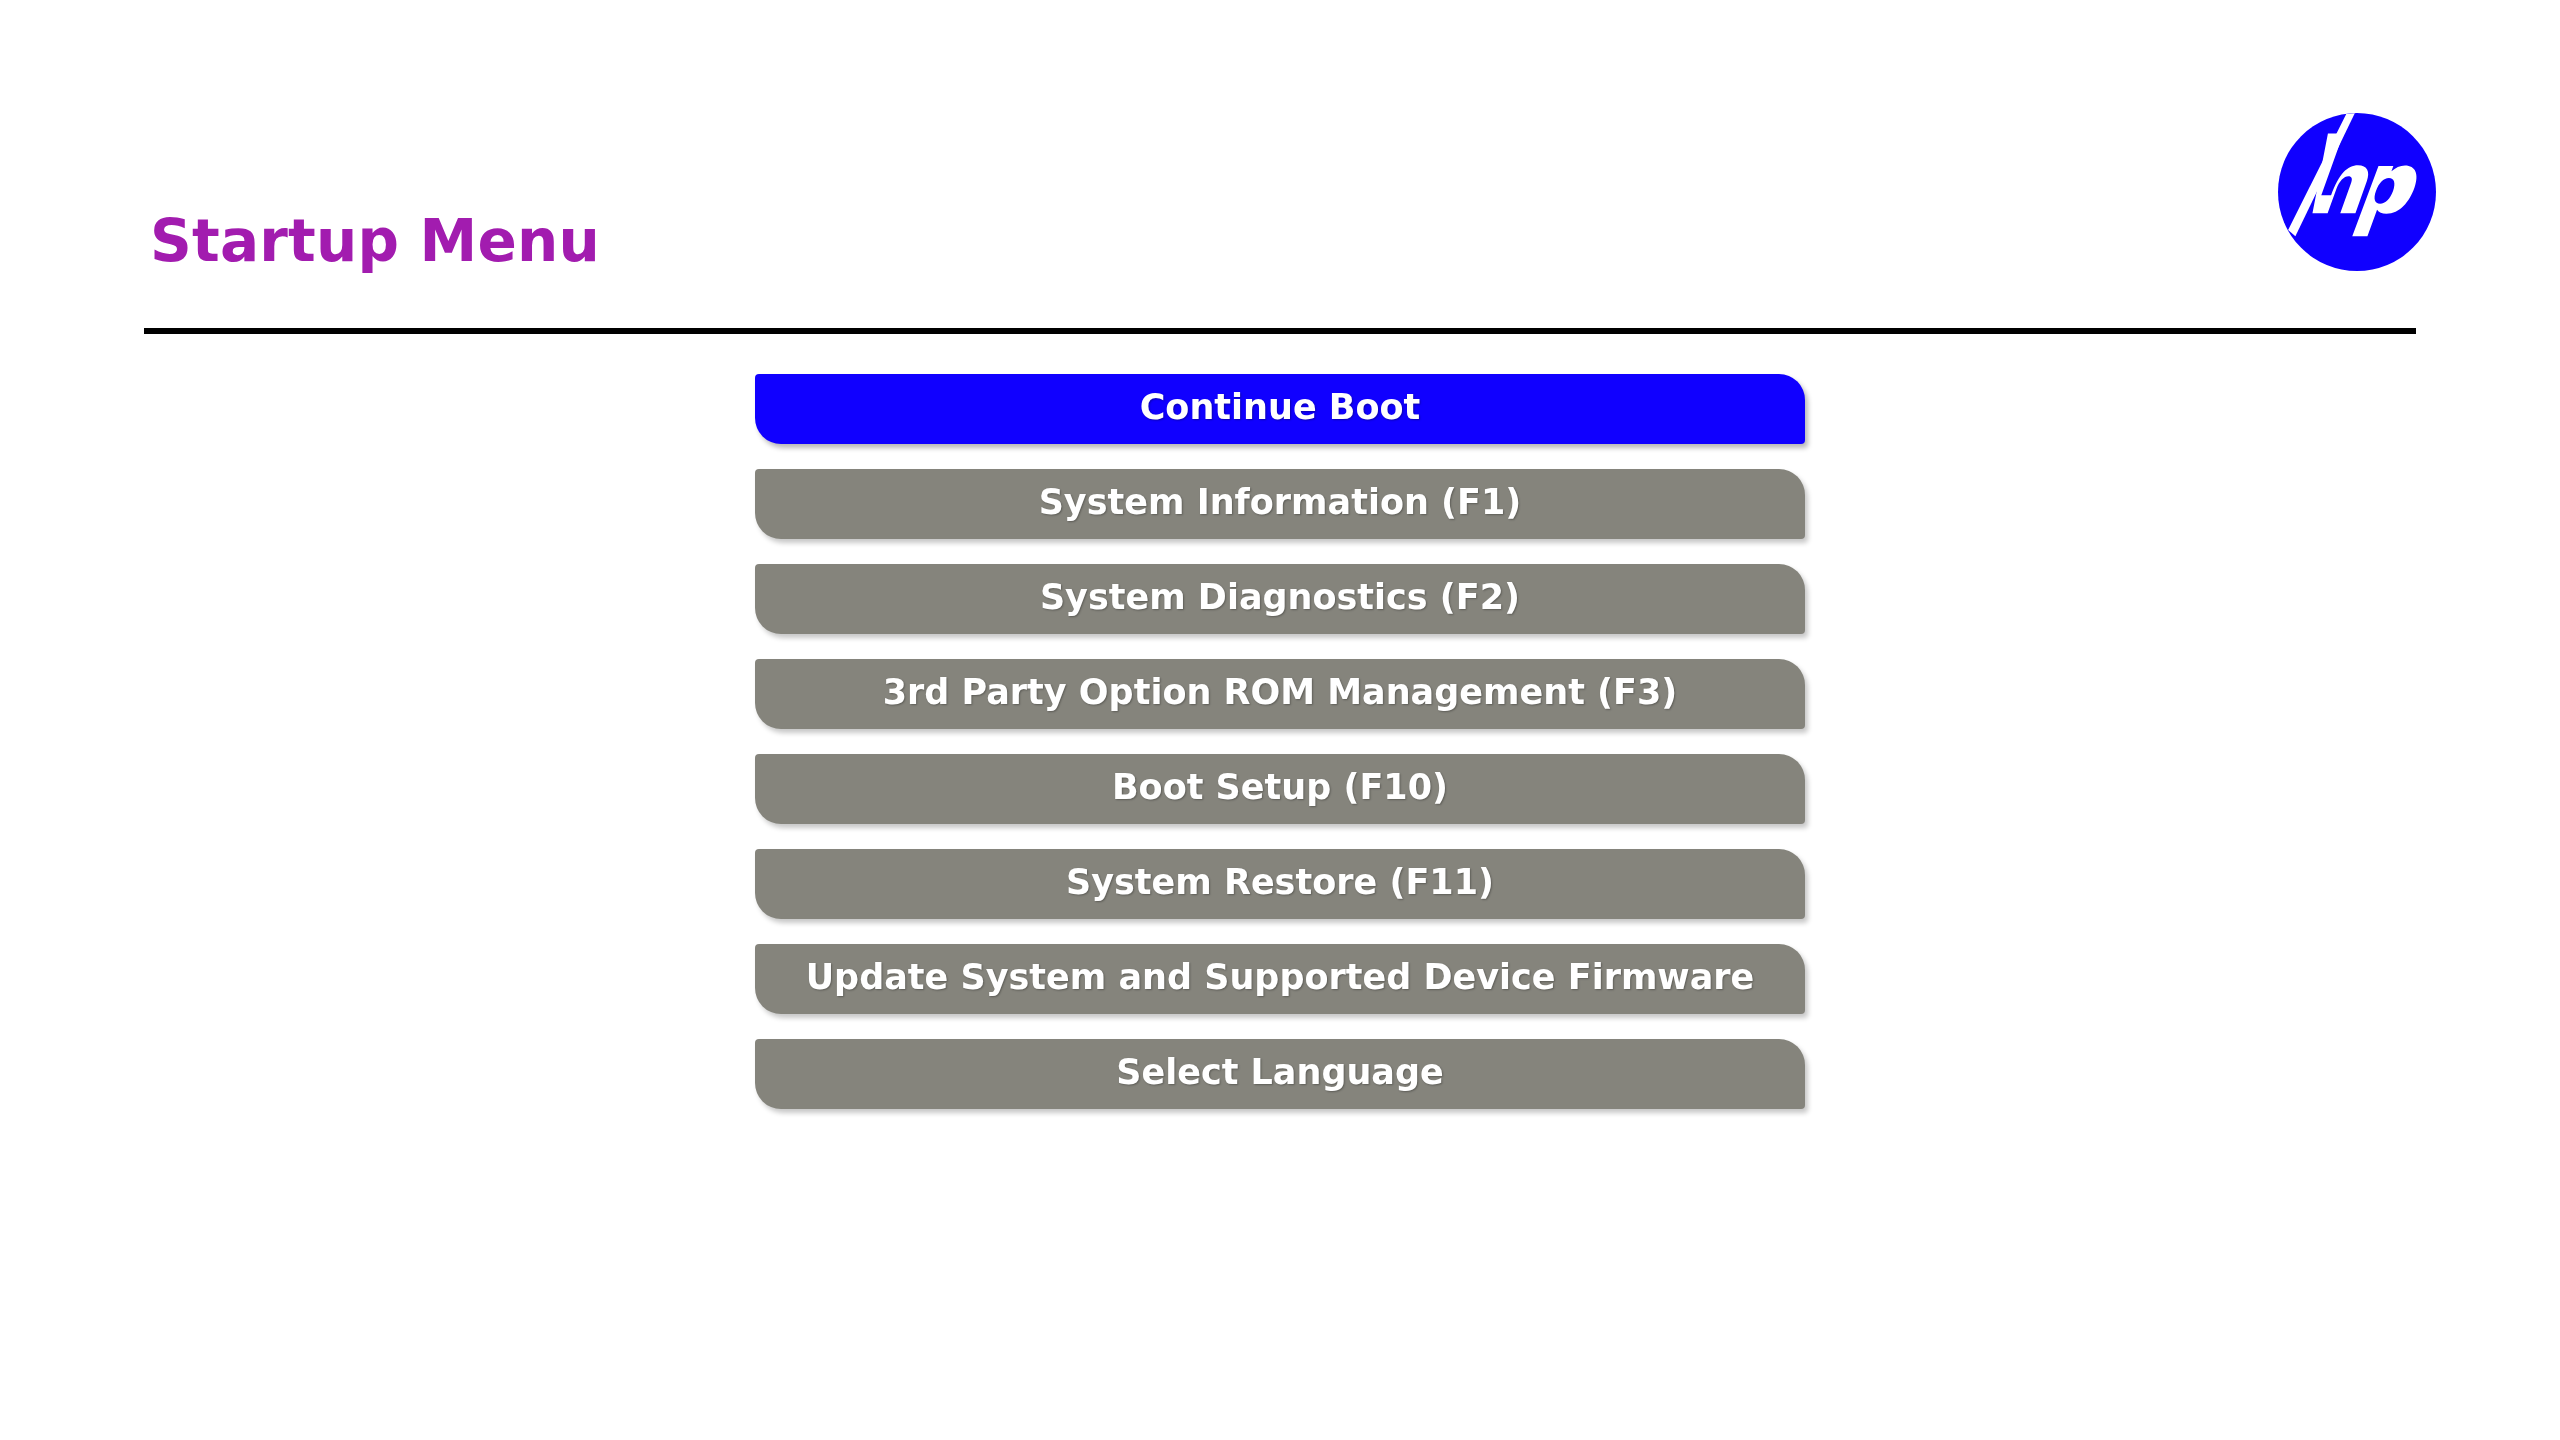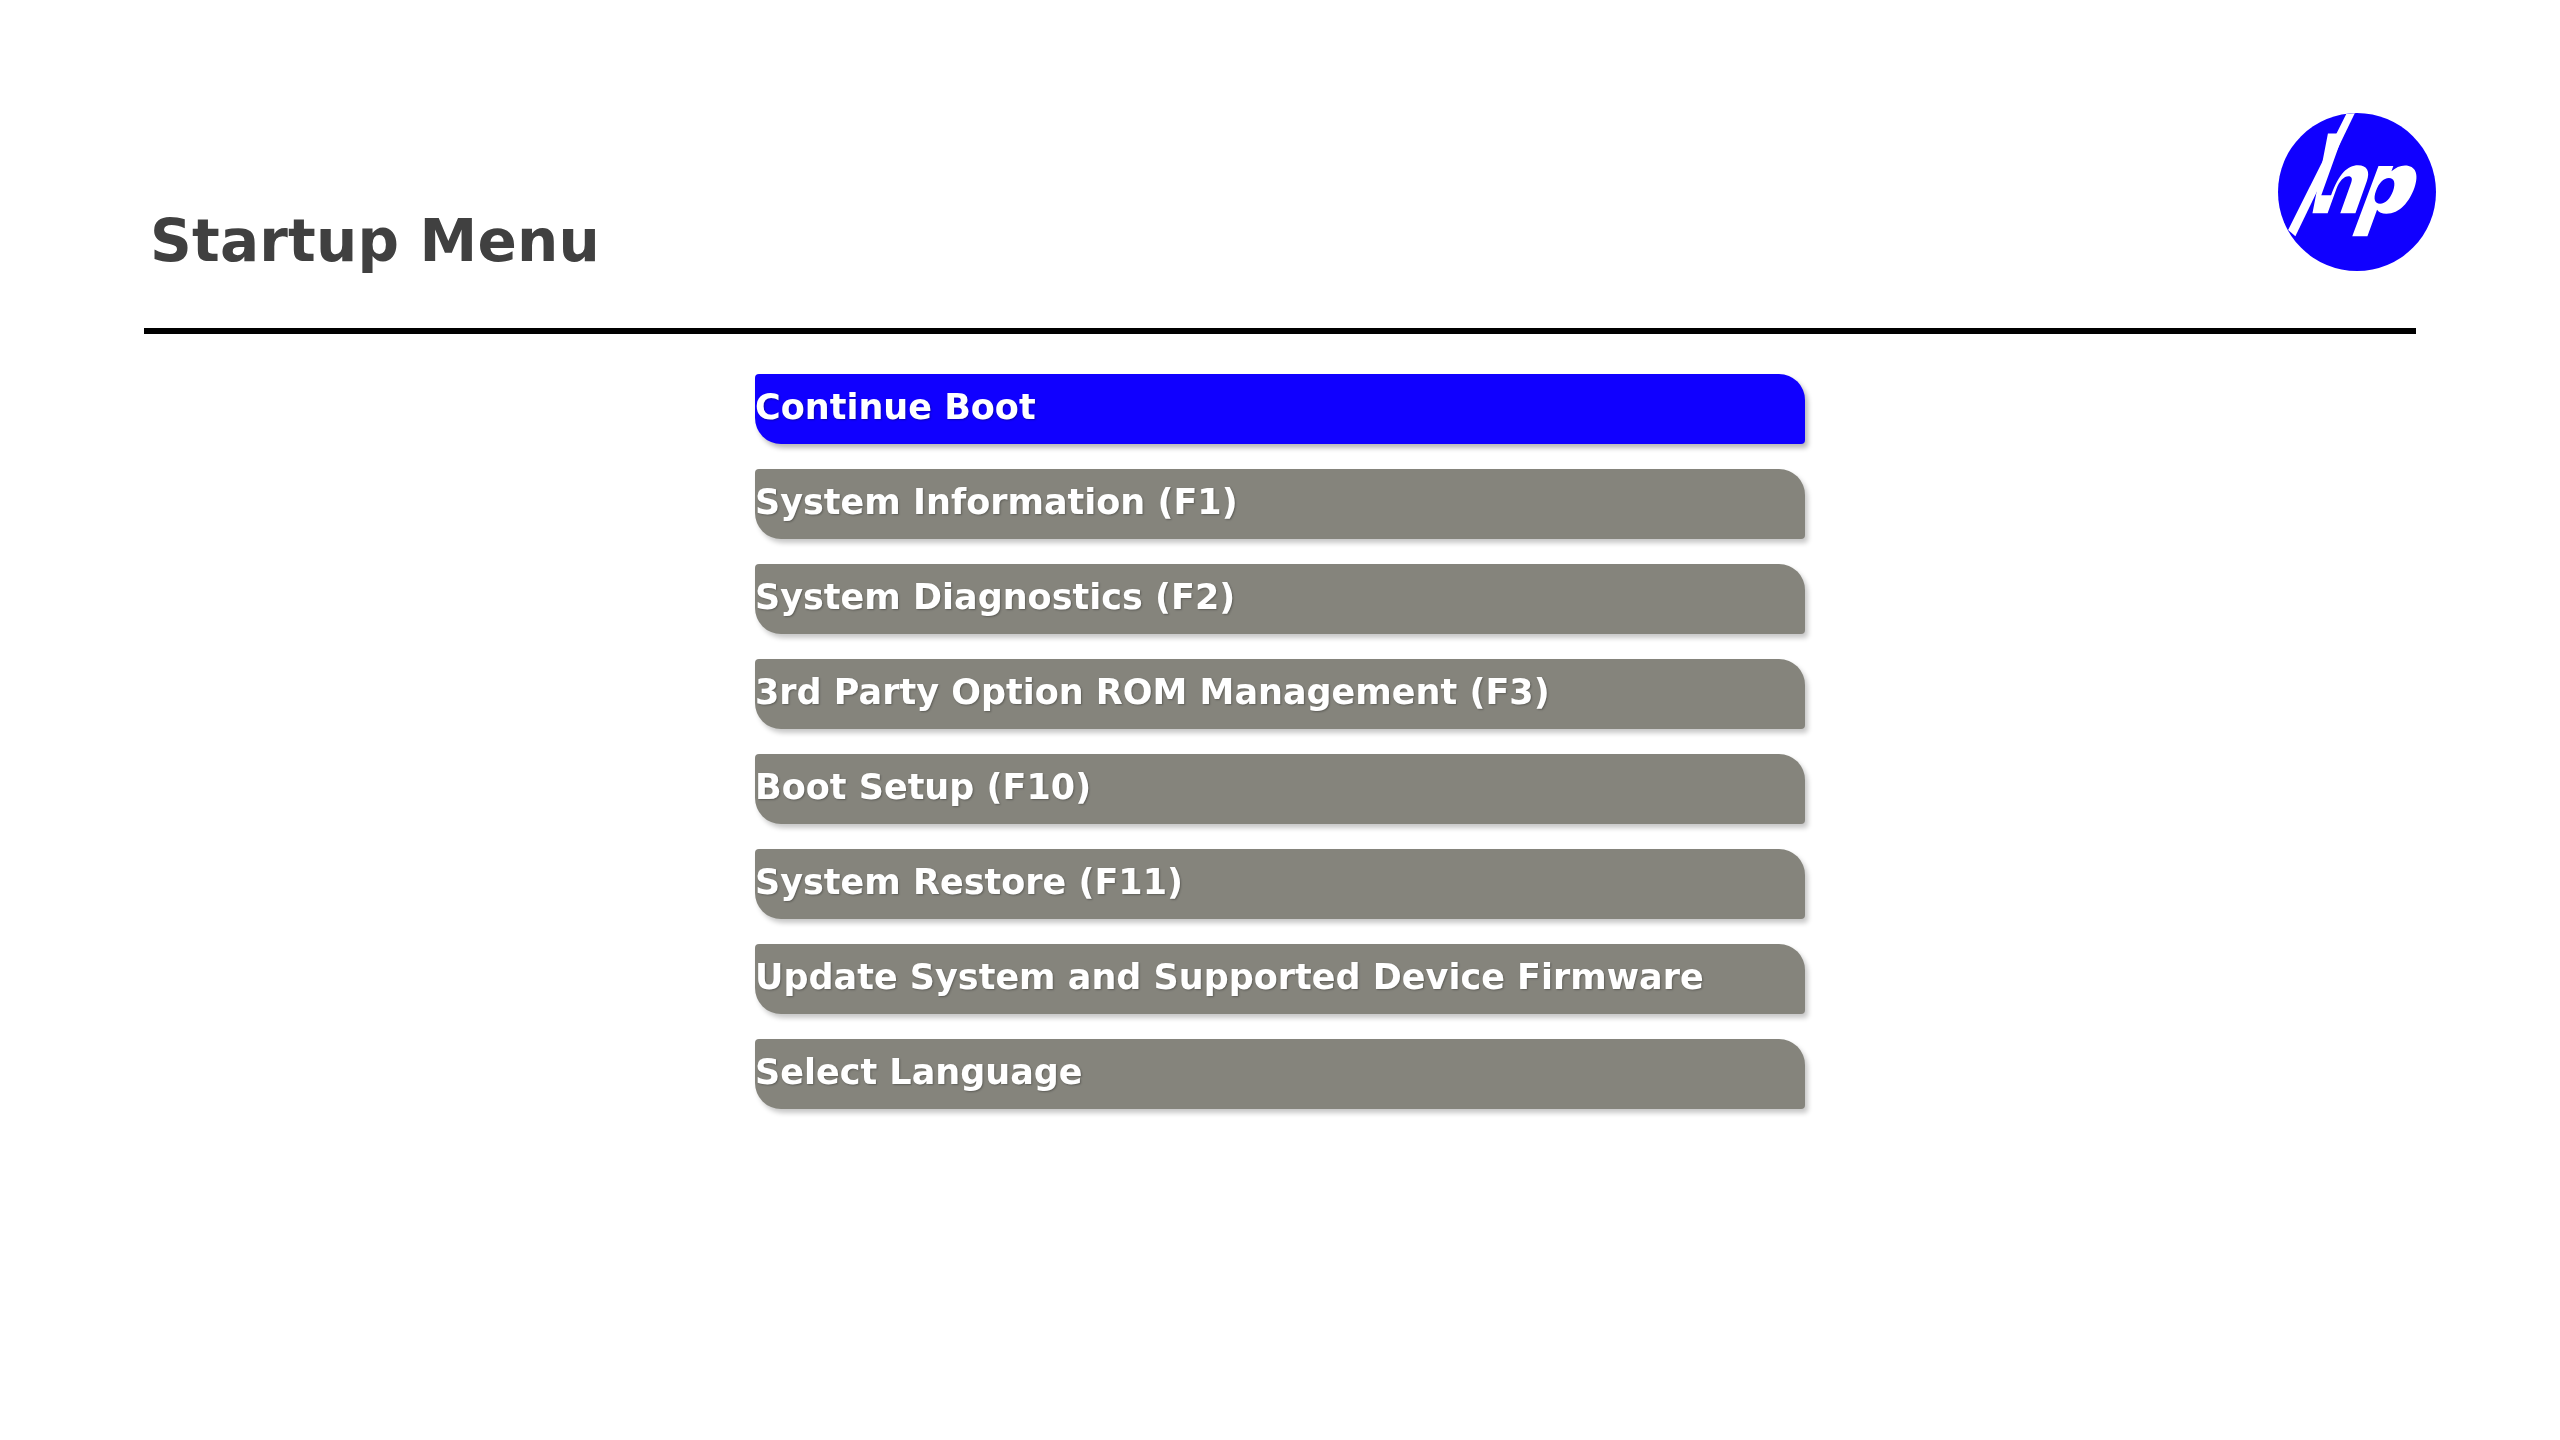--- a/index.html
+++ b/index.html
@@ -24,21 +24,21 @@
     width: 2560px;
     height: 345px;
   }
 
   .page-title {
     position: absolute;
     left: 150px;
     top: 212px;
     font-size: 58px;
     font-weight: bold;
-    color: #404040;
+    color: #a21caf;
     letter-spacing: 0.2px;
     line-height: 1;
     white-space: nowrap;
   }
 
   .header-rule {
     position: absolute;
     left: 144px;
     top: 328px;
     width: 2272px;
@@ -88,20 +88,21 @@
   .menu-item.selected {
     background: #1000ff;
     box-shadow: 3px 4px 5px rgba(0, 0, 0, 0.28);
   }
 
   .menu-item-label {
     position: absolute;
     left: 0;
     right: 0;
     top: 11px;
+    text-align: center;
     color: #ffffff;
     font-size: 35px;
     font-weight: bold;
     line-height: 44px;
     white-space: nowrap;
     text-shadow: 1px 1px 2px rgba(0, 0, 0, 0.30);
   }
 </style>
 </head>
 <body>

